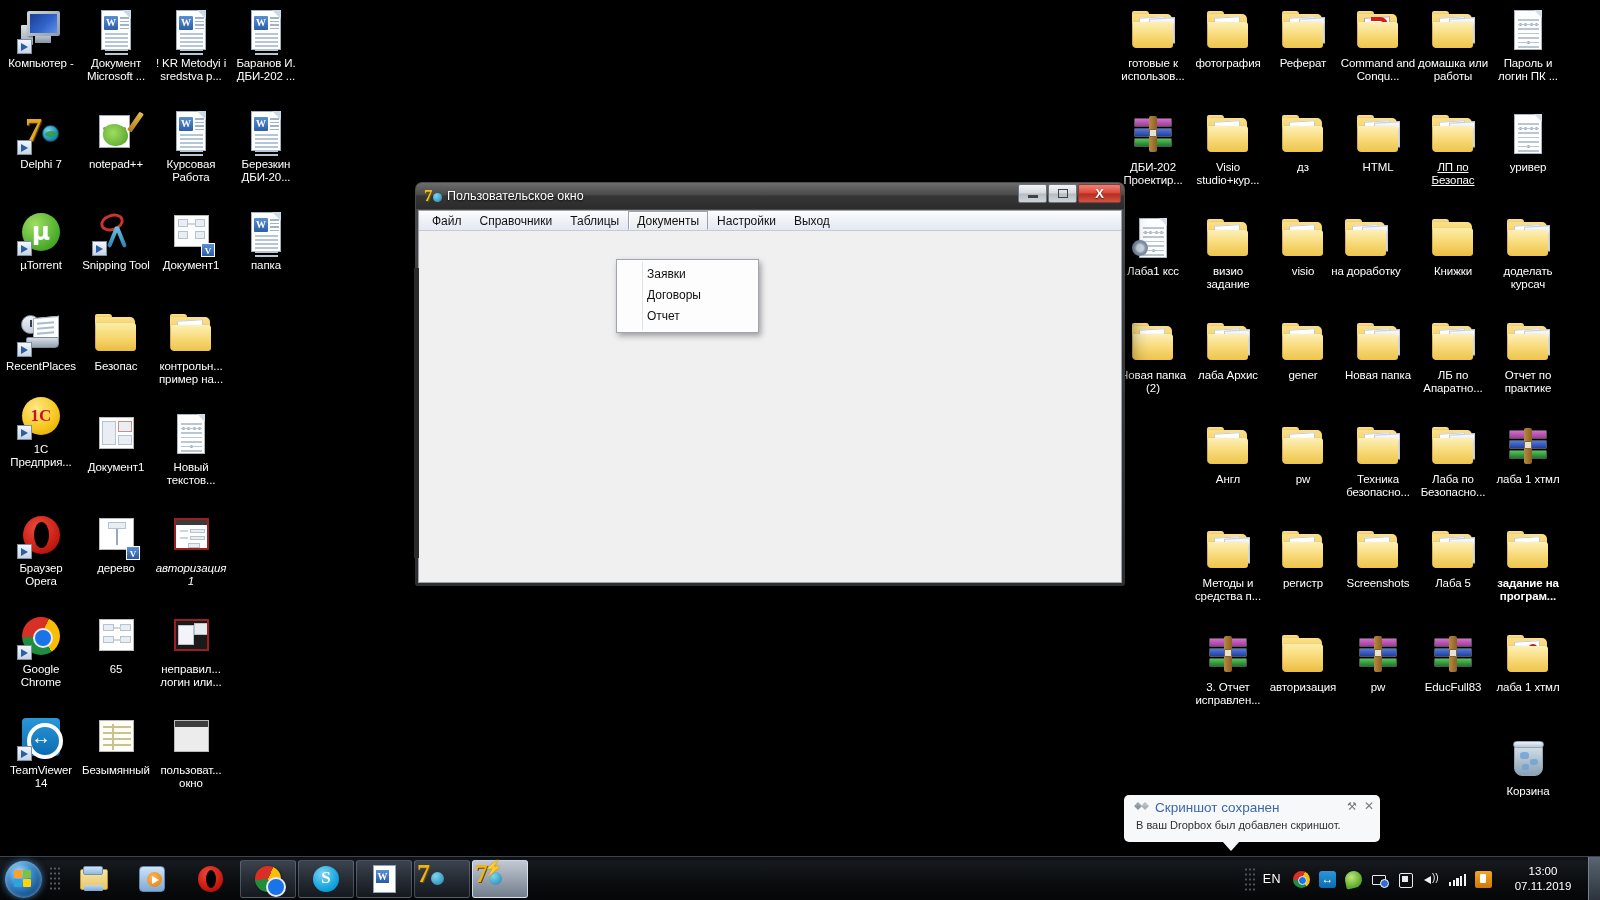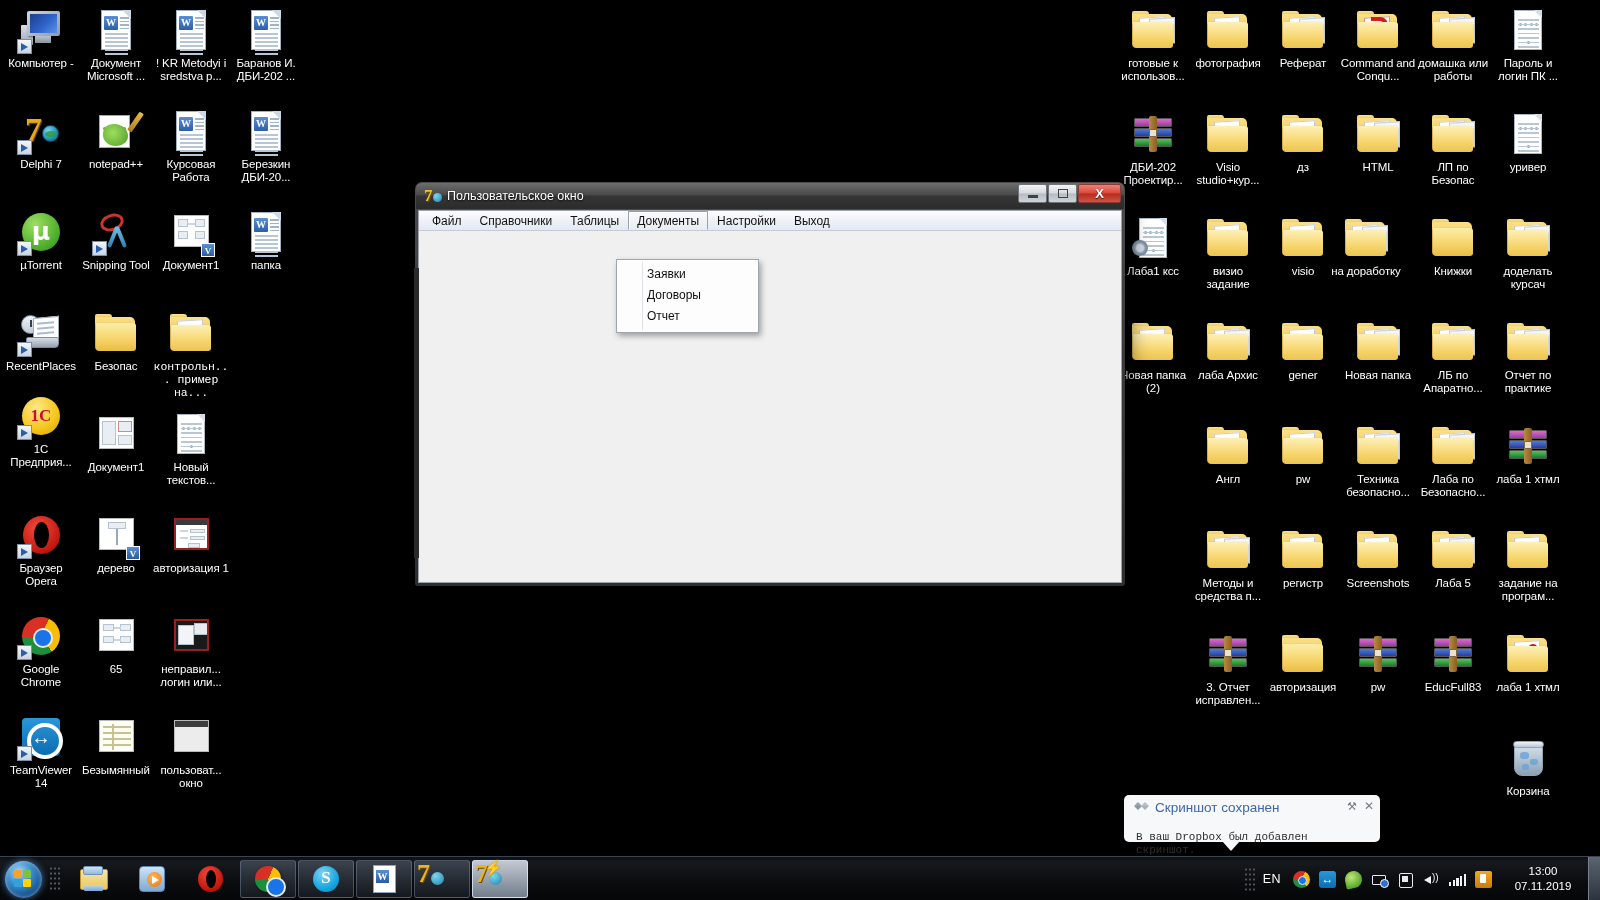--- a/index.html
+++ b/index.html
@@ -510,23 +510,22 @@
     border-left:4px solid transparent; border-right:4px solid transparent;
   }
   .dbx-ic .u1 { left:0; top:1px; border-bottom:4px solid #9aa3ad; }
   .dbx-ic .u2 { left:7px; top:1px; border-bottom:4px solid #b7bec6; }
   .dbx-ic .d1 { left:0; top:5px; border-top:4px solid #8d969f; }
   .dbx-ic .d2 { left:7px; top:5px; border-top:4px solid #a9b1ba; }
   #toast .t-title {
     color:#3d66b0; font-size:13.5px; line-height:15px;
   }
   #toast .t-body {
-    color:#2f2f2f; font-size:11px; margin-top:16px; margin-left:2px;
+    color:#2f2f2f; font-size:11px; margin-top:4px; margin-left:2px;
     line-height:13px;
-    font-family:Liberation Mono, monospace;
   }
   #toast .t-actions {
     position:absolute; right:6px; top:5px;
     display:flex; align-items:center; gap:7px;
   }
   .t-wrench { color:#767c84; font-size:11px; }
   .t-close { color:#767c84; font-size:12px; line-height:11px; }
   #toast .tail {
     position:absolute; left:98px; bottom:-9px;
     width:0;height:0;
@@ -987,21 +986,21 @@
       <div class="icon-cell" style="left: 78px; top: 309px;">
         <div class="icon-art">
           <div class="folder closed">
             <div class="tab"></div>
             <div class="back"></div>
             <div class="front"></div>
           </div>
         </div>
         <div class="icon-label">Безопас</div>
       </div>
-      <div class="icon-cell" style="left: 153px; top: 309px; font-family: Liberation Mono, monospace;">
+      <div class="icon-cell" style="left: 153px; top: 309px;">
         <div class="icon-art">
           <div class="folder">
             <div class="tab"></div>
             <div class="back"></div>
             <div class="paper" style="background:#fff"></div>
             <div class="front"></div>
           </div>
         </div>
         <div class="icon-label">контрольн... пример на...</div>
       </div>
@@ -1050,21 +1049,21 @@
       <div class="icon-cell" style="left: 78px; top: 511px;">
         <div class="icon-art">
           <div class="thumb">
             <div class="tbox" style="left:8px;top:3px;width:18px;height:7px"></div>
             <div style="position:absolute;left:16px;top:10px;width:2px;height:16px;background:#99a8b8"></div>
           </div>
           <div class="visio-badge">V</div>
         </div>
         <div class="icon-label">дерево</div>
       </div>
-      <div class="icon-cell" style="left: 153px; top: 511px;">
+      <div class="icon-cell" style="left: 153px; top: 511px; font-style: italic;">
         <div class="icon-art">
           <div class="thumb" style="border:2px solid #9a1f1f">
             <div style="position:absolute;left:0;top:0;right:0;height:5px;background:#3a3a3a"></div>
             <div class="tline" style="left:4px;top:10px;width:8px"></div>
             <div class="tbox" style="left:14px;top:9px;width:15px;height:4px"></div>
             <div class="tline" style="left:4px;top:17px;width:8px"></div>
             <div class="tbox" style="left:14px;top:16px;width:15px;height:4px"></div>
             <div class="tbox" style="left:12px;top:23px;width:12px;height:5px"></div>
           </div>
         </div>
@@ -1281,21 +1280,21 @@
             <div class="paper p2">
               <i class="ln" style="top:5px"></i>
               <i class="ln" style="top:10px"></i>
               <i class="ln" style="top:15px"></i>
             </div>
             <div class="front"></div>
           </div>
         </div>
         <div class="icon-label">HTML</div>
       </div>
-      <div class="icon-cell" style="left: 1415px; top: 110px;">
+      <div class="icon-cell" style="left: 1415px; top: 110px; text-decoration: underline;">
         <div class="icon-art">
           <div class="folder">
             <div class="tab"></div>
             <div class="back"></div>
             <div class="paper">
               <i class="ln" style="top:5px"></i>
               <i class="ln" style="top:10px"></i>
               <i class="ln" style="top:15px"></i>
             </div>
             <div class="paper p2">
@@ -1656,21 +1655,21 @@
             <div class="paper p2">
               <i class="ln" style="top:5px"></i>
               <i class="ln" style="top:10px"></i>
               <i class="ln" style="top:15px"></i>
             </div>
             <div class="front"></div>
           </div>
         </div>
         <div class="icon-label">Лаба 5</div>
       </div>
-      <div class="icon-cell" style="left: 1490px; top: 526px;">
+      <div class="icon-cell" style="left: 1490px; top: 526px; font-weight: bold;">
         <div class="icon-art">
           <div class="folder">
             <div class="tab"></div>
             <div class="back"></div>
             <div class="paper" style="background:#fff"></div>
             <div class="front"></div>
           </div>
         </div>
         <div class="icon-label">задание на програм...</div>
       </div>

